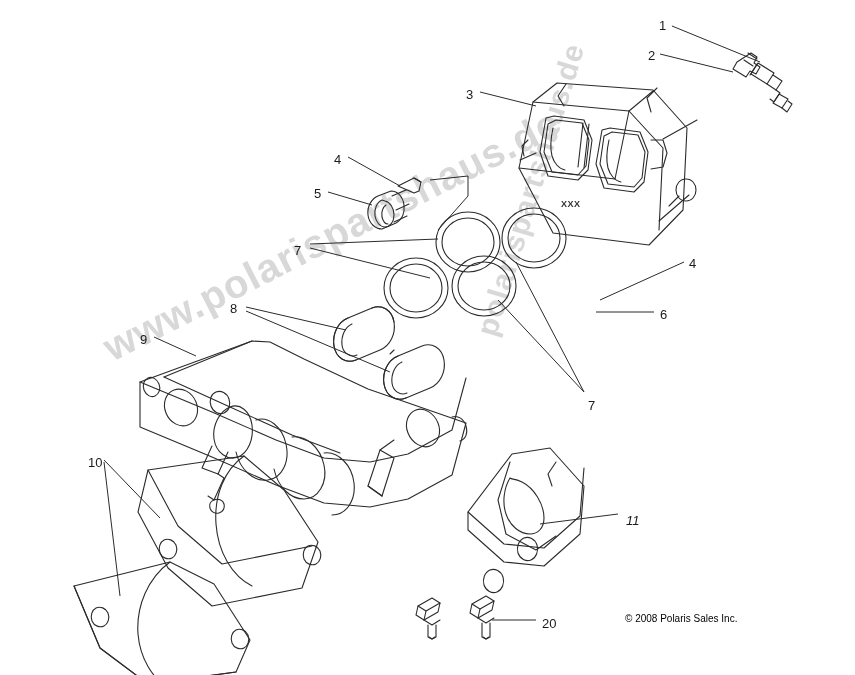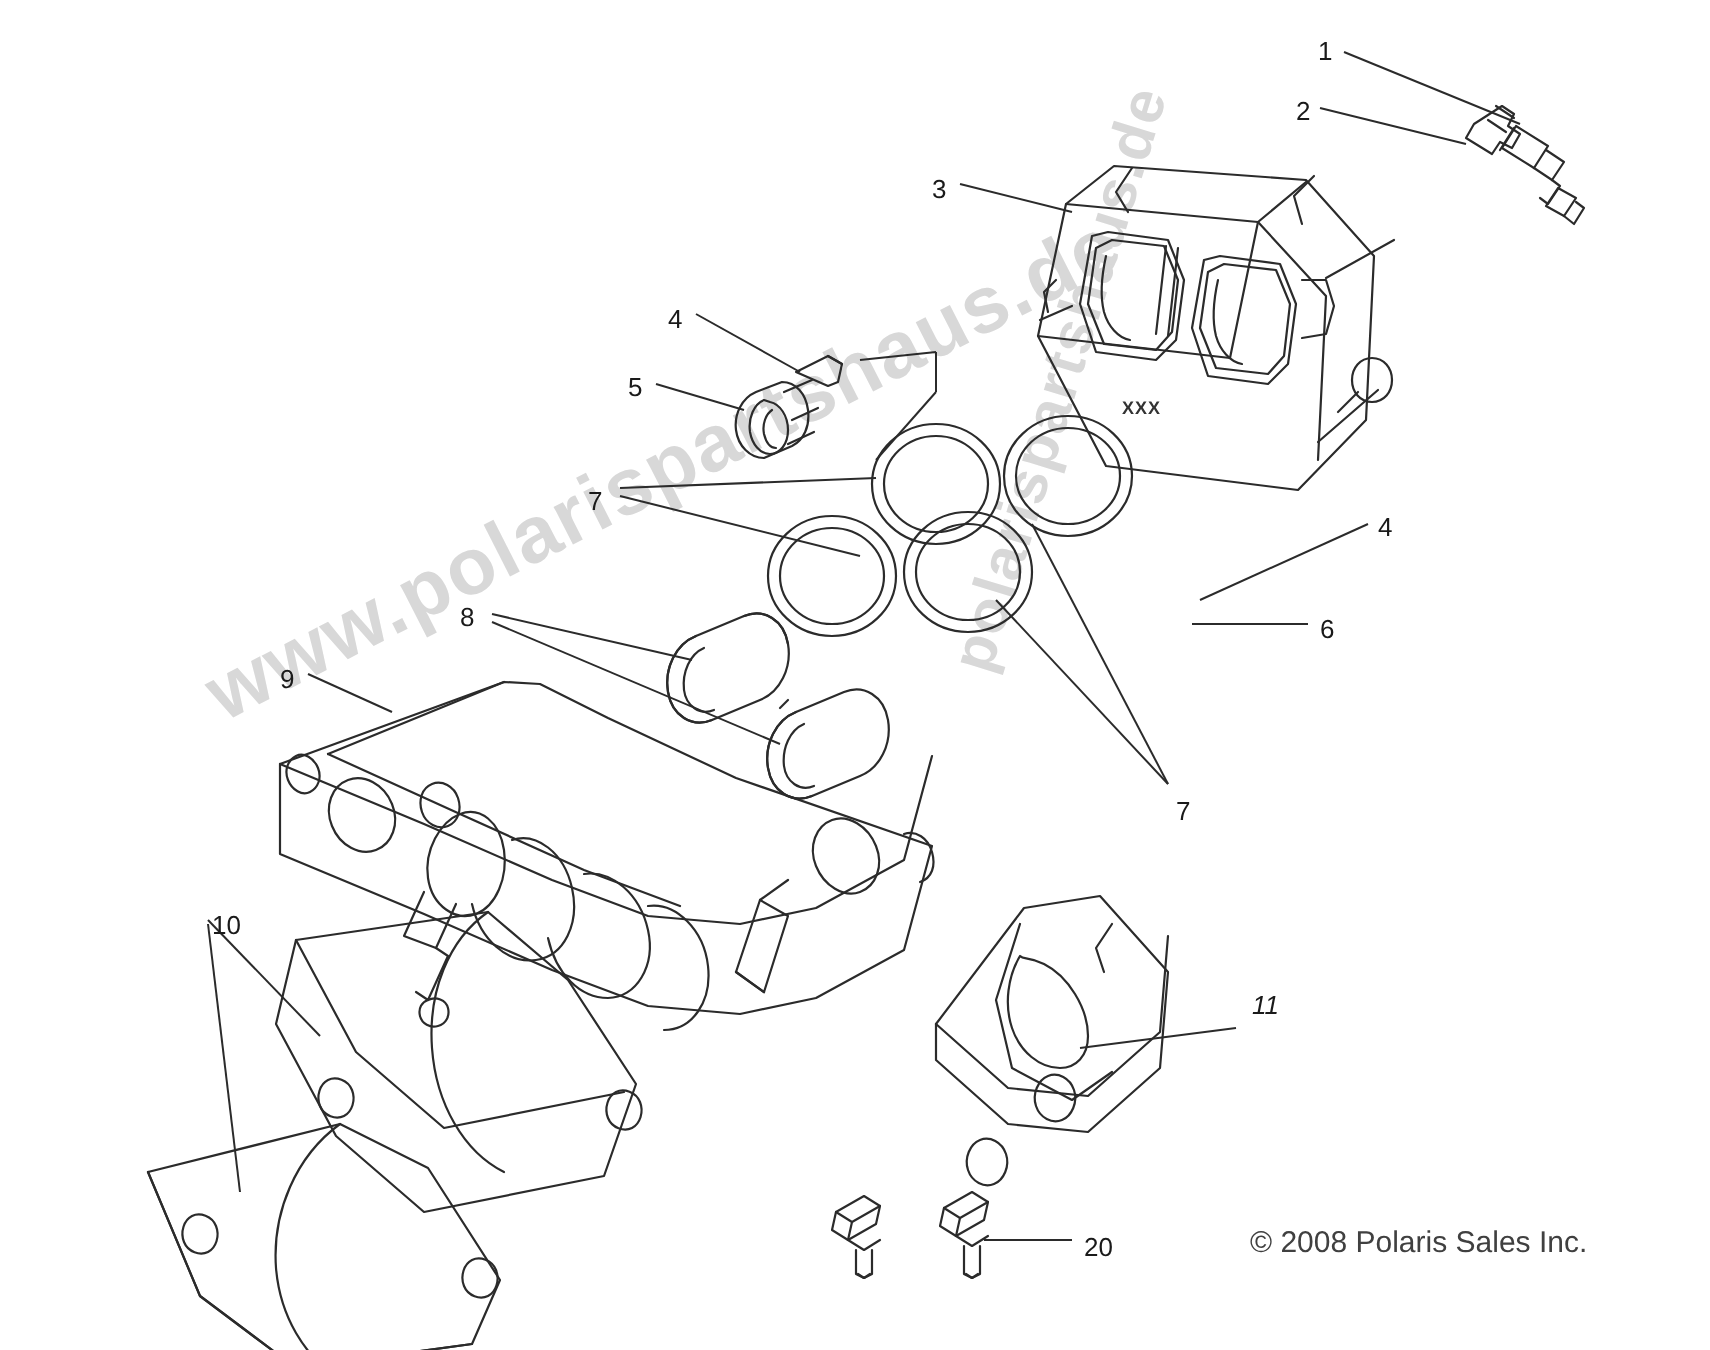--- a/index.html
+++ b/index.html
@@ -34,22 +34,22 @@
     font-size: 13px;
     color: #1a1a1a;
     white-space: nowrap;
     user-select: none;
   }
   .copyright {
     position: absolute;
     left: 625px;
     top: 613px;
     font-family: "Liberation Sans", sans-serif;
-    font-size: 15px;
-    color: #404040;
+    font-size: 10px;
+    color: #000000;
     white-space: nowrap;
   }
   .wm {
     position: absolute;
     font-family: "Liberation Sans", sans-serif;
     font-weight: bold;
     color: #d8d8d8;
     white-space: nowrap;
     user-select: none;
     pointer-events: none;
@@ -252,20 +252,20 @@
   <div class="callout-num" style="left:648px; top:48px;">2</div>
   <div class="callout-num" style="left:466px; top:87px;">3</div>
   <div class="callout-num" style="left:334px; top:152px;">4</div>
   <div class="callout-num" style="left:314px; top:186px;">5</div>
   <div class="callout-num" style="left:294px; top:243px;">7</div>
   <div class="callout-num" style="left:230px; top:301px;">8</div>
   <div class="callout-num" style="left:140px; top:332px;">9</div>
   <div class="callout-num" style="left:689px; top:256px;">4</div>
   <div class="callout-num" style="left:660px; top:307px;">6</div>
   <div class="callout-num" style="left:588px; top:398px;">7</div>
-  <div class="callout-num" style="left:106px;  top:455px;">10</div>
-  <div class="callout-num" style="left:626px; top:495px;font-style:italic;">11</div>
+  <div class="callout-num" style="left:88px;  top:455px;">10</div>
+  <div class="callout-num" style="left:626px; top:513px;font-style:italic;">11</div>
   <div class="callout-num" style="left:542px; top:616px;">20</div>
 
   <div class="xxx-label">XXX</div>
 
   <div class="copyright">© 2008 Polaris Sales Inc.</div>
 </div>
 
 </body></html>

